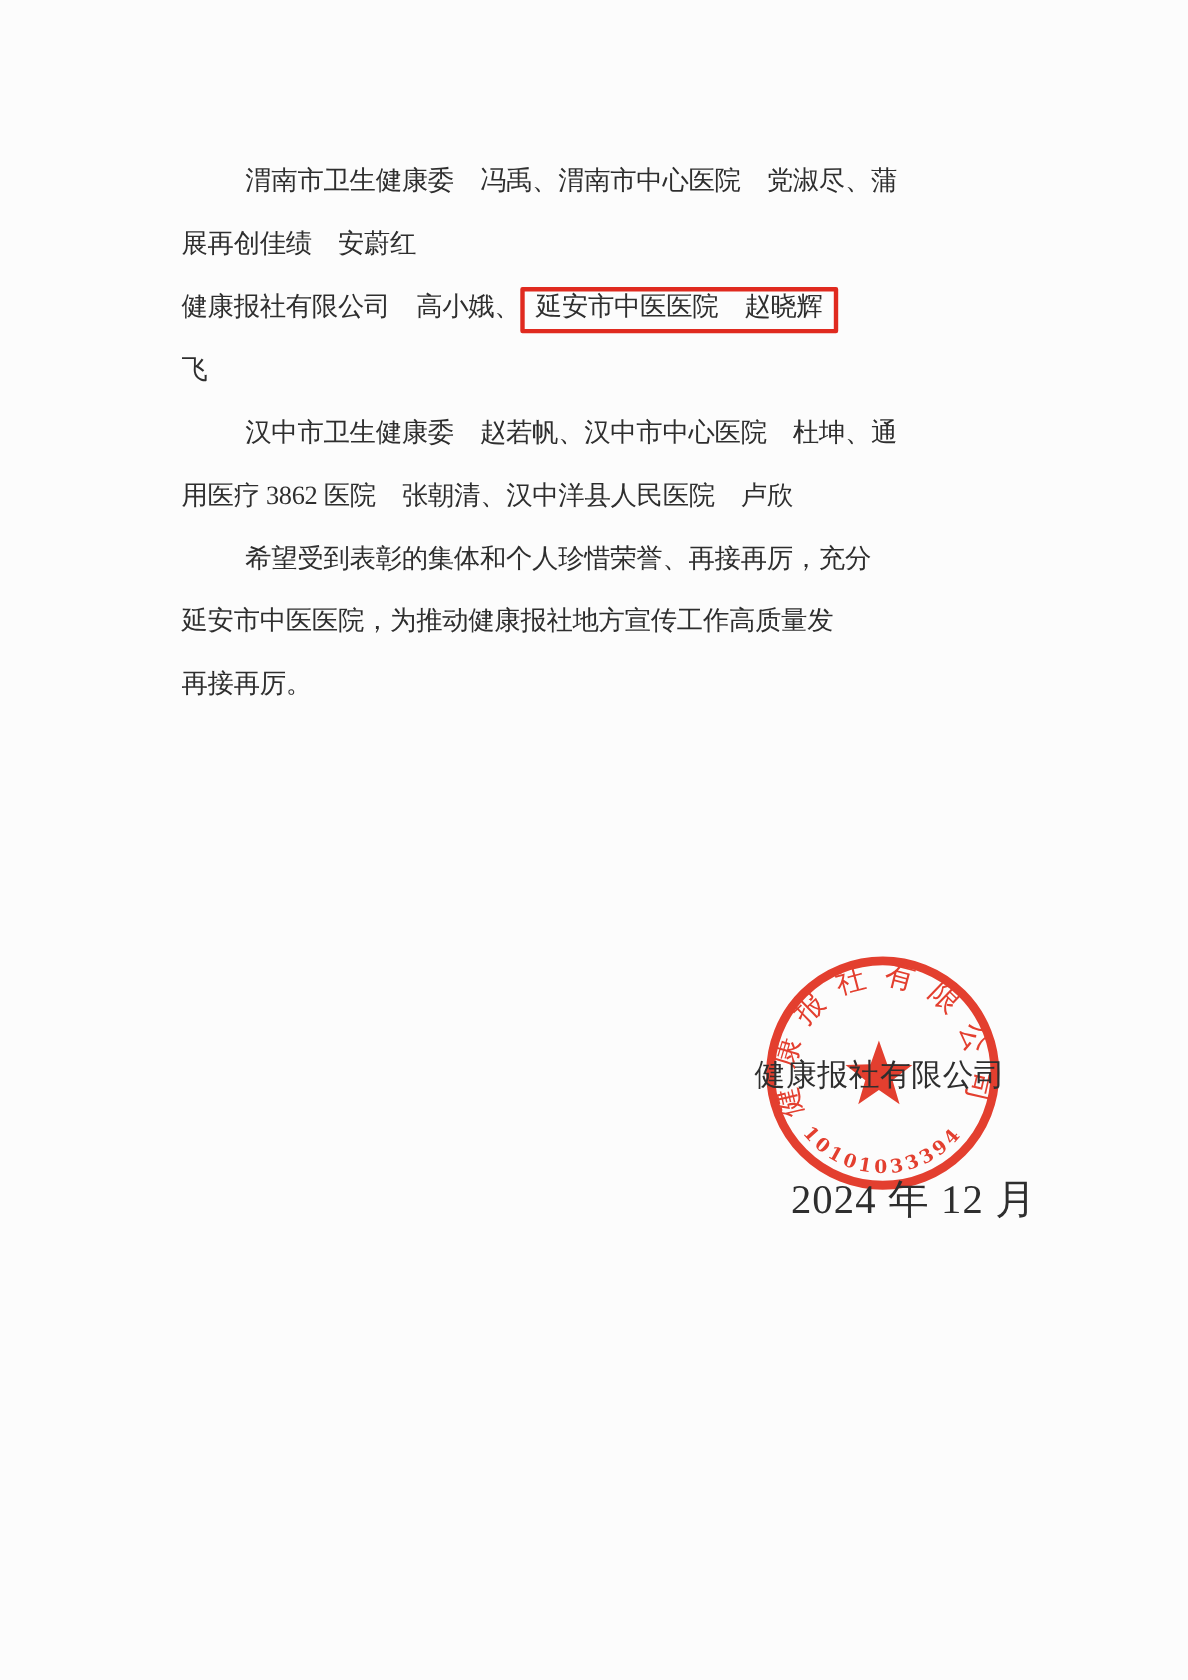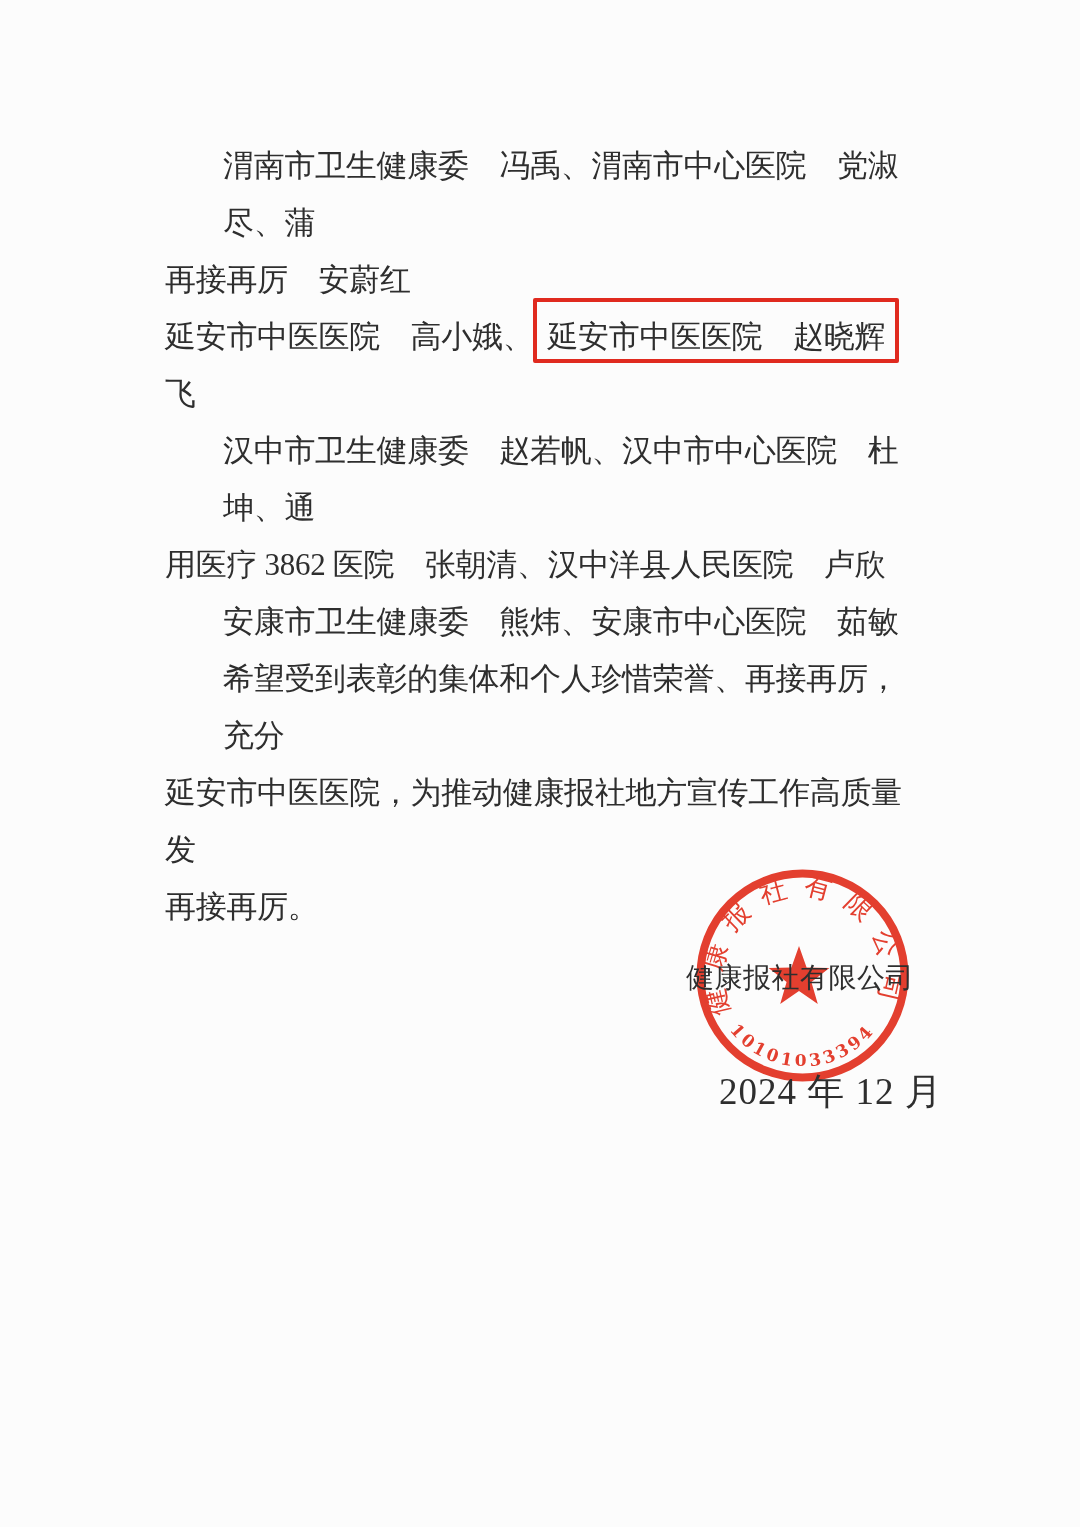--- a/index.html
+++ b/index.html
@@ -16,31 +16,32 @@
     width: 1080px;
     height: 1527px;
     background: var(--page-bg);
     overflow: hidden;
   }
   .content {
     position: absolute;
     left: 165px;
     top: 137px;
     width: 762px;
-    font-size: 31px;
+    font-size: 24px;
     line-height: 57px;
     color: var(--text-color);
     letter-spacing: -0.3px;
   }
   .line { white-space: pre-wrap; }
   .line.indent { padding-left: 58px; }
   .boxed {
     border: 4px solid var(--box-color);
-    padding: 17px 10px 5px 10px;
+    padding: 2px 10px 5px 10px;
     border-radius: 2px;
+    font-family: Liberation Mono, monospace;
   }
   .company-line {
     position: absolute;
     left: 686px;
     top: 962px;
     font-size: 28px;
     line-height: 32px;
     letter-spacing: 0.5px;
     color: var(--text-color);
     white-space: pre;
@@ -84,39 +85,36 @@
 </style>
 </head>
 <body>
 
 <div class="page">
 
   <div class="content">
 
     <div>
       <div class="line indent"><span>渭南市卫生健康委　冯禹、渭南市中心医院　党淑尽、蒲</span></div>
-      <div class="line"><span>再接再厉　安蔚红</span></div>
+      <div class="line"><span>展再创佳绩　安蔚红</span></div>
     </div>
 
     <div>
-      <div class="line"><span>延安市中医医院　高小娥、</span><span class="boxed">延安市中医医院　赵晓辉</span></div>
+      <div class="line"><span>健康报社有限公司　高小娥、</span><span class="boxed">延安市中医医院　赵晓辉</span></div>
     </div>
 
     <div>
       <div class="line"><span>飞</span></div>
     </div>
 
     <div>
       <div class="line indent"><span>汉中市卫生健康委　赵若帆、汉中市中心医院　杜坤、通</span></div>
       <div class="line"><span>用医疗 3862 医院　张朝清、汉中洋县人民医院　卢欣</span></div>
     </div>
 
-    <div>
-      <div class="line indent"><span>安康市卫生健康委　熊炜、安康市中心医院　茹敏</span></div>
-    </div>
 
     <div>
       <div class="line indent"><span>希望受到表彰的集体和个人珍惜荣誉、再接再厉，充分</span></div>
       <div class="line"><span>延安市中医医院，为推动健康报社地方宣传工作高质量发</span></div>
       <div class="line"><span>再接再厉。</span></div>
     </div>
 
   </div>
 
   <svg class="seal" viewBox="0 0 262 262" xmlns="http://www.w3.org/2000/svg">

